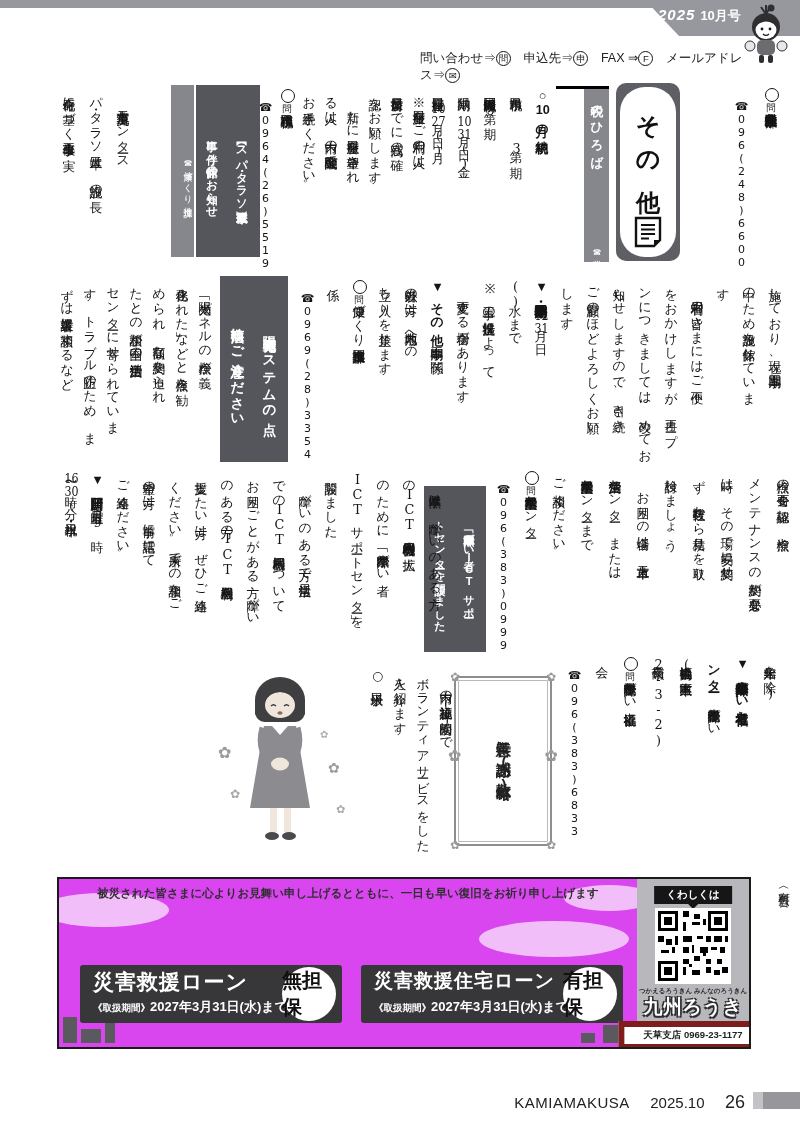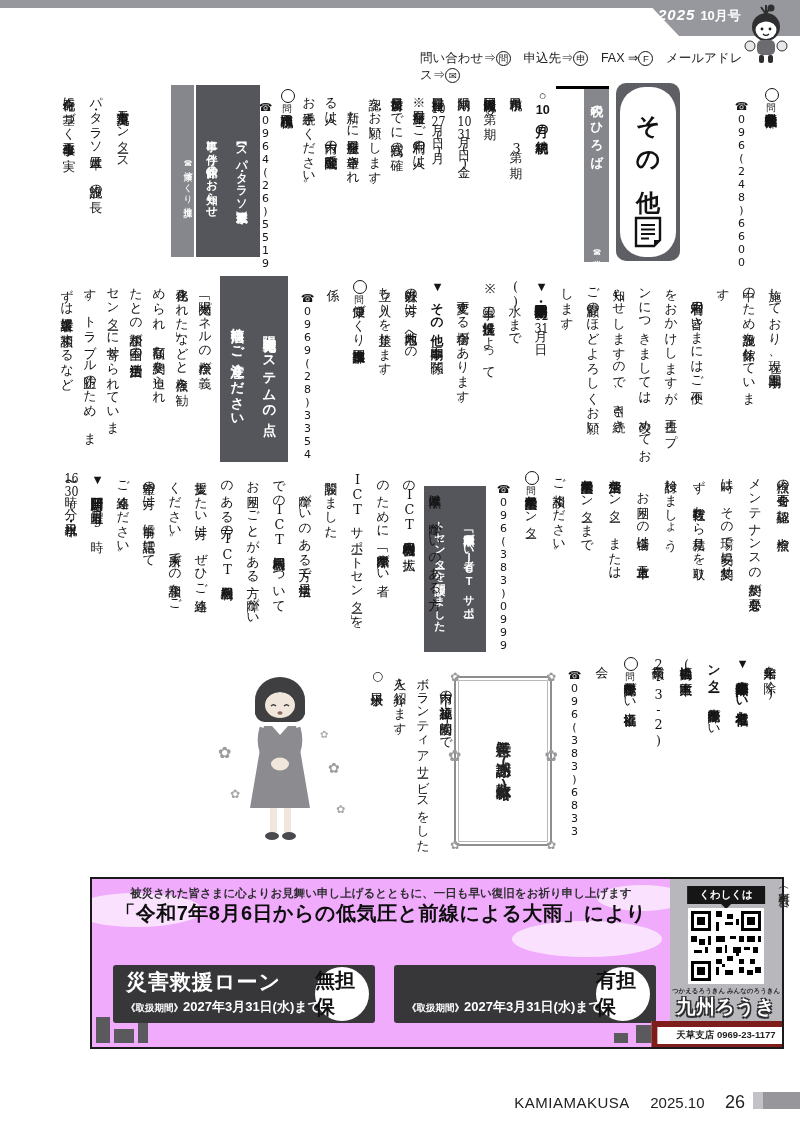--- a/index.html
+++ b/index.html
@@ -52,21 +52,21 @@
             font-family:"Liberation Sans",sans-serif;}
   
   #zenii-frame{position:absolute;left:454px;top:676px;width:94px;height:166px;background:#fff;
                border:2px solid #8e8e91;border-radius:5px;box-shadow:inset 0 0 0 2px #fff,inset 0 0 0 3px #b9b9bc;}
   #zenii-frame .fl{position:absolute;color:#9a9a9d;font-size:12px;line-height:12px;}
   #zenii-title{position:absolute;top:50%;left:50%;transform:translate(-50%,-50%);
                writing-mode:vertical-rl;text-orientation:upright;font-size:15px;font-weight:700;
                letter-spacing:1.5px;color:#222;font-family:"Liberation Sans",sans-serif;white-space:nowrap;}
   
   #ad{position:absolute;left:57px;top:877px;width:694px;height:172px;border:2px solid #1a1a1a;
-      background:#f0abfc;box-sizing:border-box;overflow:hidden;margin-left:33px;}
+      background:#d946ef;box-sizing:border-box;overflow:hidden;}
   .cloud{position:absolute;background:#fff;border-radius:50%;opacity:.65;}
   #ad-sympathy{position:absolute;top:7px;left:8px;width:562px;text-align:center;font-size:11.5px;
                font-weight:700;color:#2e2e30;}
   #ad-t1{position:absolute;top:21px;left:0;width:578px;text-align:center;font-size:20px;
          font-weight:700;color:#0e0e0e;letter-spacing:0.5px;}
   #ad-t2{position:absolute;top:49px;left:0;width:578px;text-align:center;font-size:20px;
          font-weight:700;color:#0e0e0e;letter-spacing:1px;}
   .loanbox{position:absolute;top:86px;height:58px;background:#37373a;border-radius:3px;color:#fff;}
   .loan-name{position:absolute;left:13px;top:3px;font-size:21px;font-weight:700;letter-spacing:1px;}
   .loan-period{position:absolute;left:13px;bottom:7px;}
@@ -214,31 +214,31 @@
   <rect x="84" y="150" width="7" height="24" fill="#f0e6db"></rect>
   <ellipse cx="72" cy="178" rx="7" ry="4" fill="#4a4a4e"></ellipse>
   <ellipse cx="89" cy="178" rx="7" ry="4" fill="#4a4a4e"></ellipse>
 </svg>
 
 <div id="ad">
   <div class="cloud" style="left:-20px;top:14px;width:130px;height:34px;"></div>
   <div class="cloud" style="left:420px;top:42px;width:150px;height:36px;"></div>
   <div class="cloud" style="left:505px;top:6px;width:90px;height:26px;"></div>
   <div id="ad-sympathy">被災された皆さまに心よりお見舞い申し上げるとともに、一日も早い復旧をお祈り申し上げます</div>
-  <div id="ad-t1">「令和7年8月6日からの低気圧と前線による大雨」により</div>
 
   <div class="loanbox" style="left:21px;width:262px;">
     <div class="loan-name">災害救援ローン</div>
     <div class="loan-period">
       <span class="lab">《取扱期間》</span><span class="per">2027年3月31日(水)まで</span>
     </div>
     <div class="badge">無担保</div>
   </div>
 
   <div class="loanbox" style="left:302px;width:262px;">
+    <div class="loan-name" style="font-size:19px;">災害救援住宅ローン</div>
     <div class="loan-period">
       <span class="lab">《取扱期間》</span><span class="per">2027年3月31日(水)まで</span>
     </div>
     <div class="badge">有担保</div>
   </div>
 
 
   <div class="bldg" style="left:4px;bottom:4px;width:14px;height:26px;"></div>
   <div class="bldg" style="left:22px;bottom:4px;width:20px;height:14px;"></div>
   <div class="bldg" style="left:46px;bottom:4px;width:10px;height:20px;"></div>

